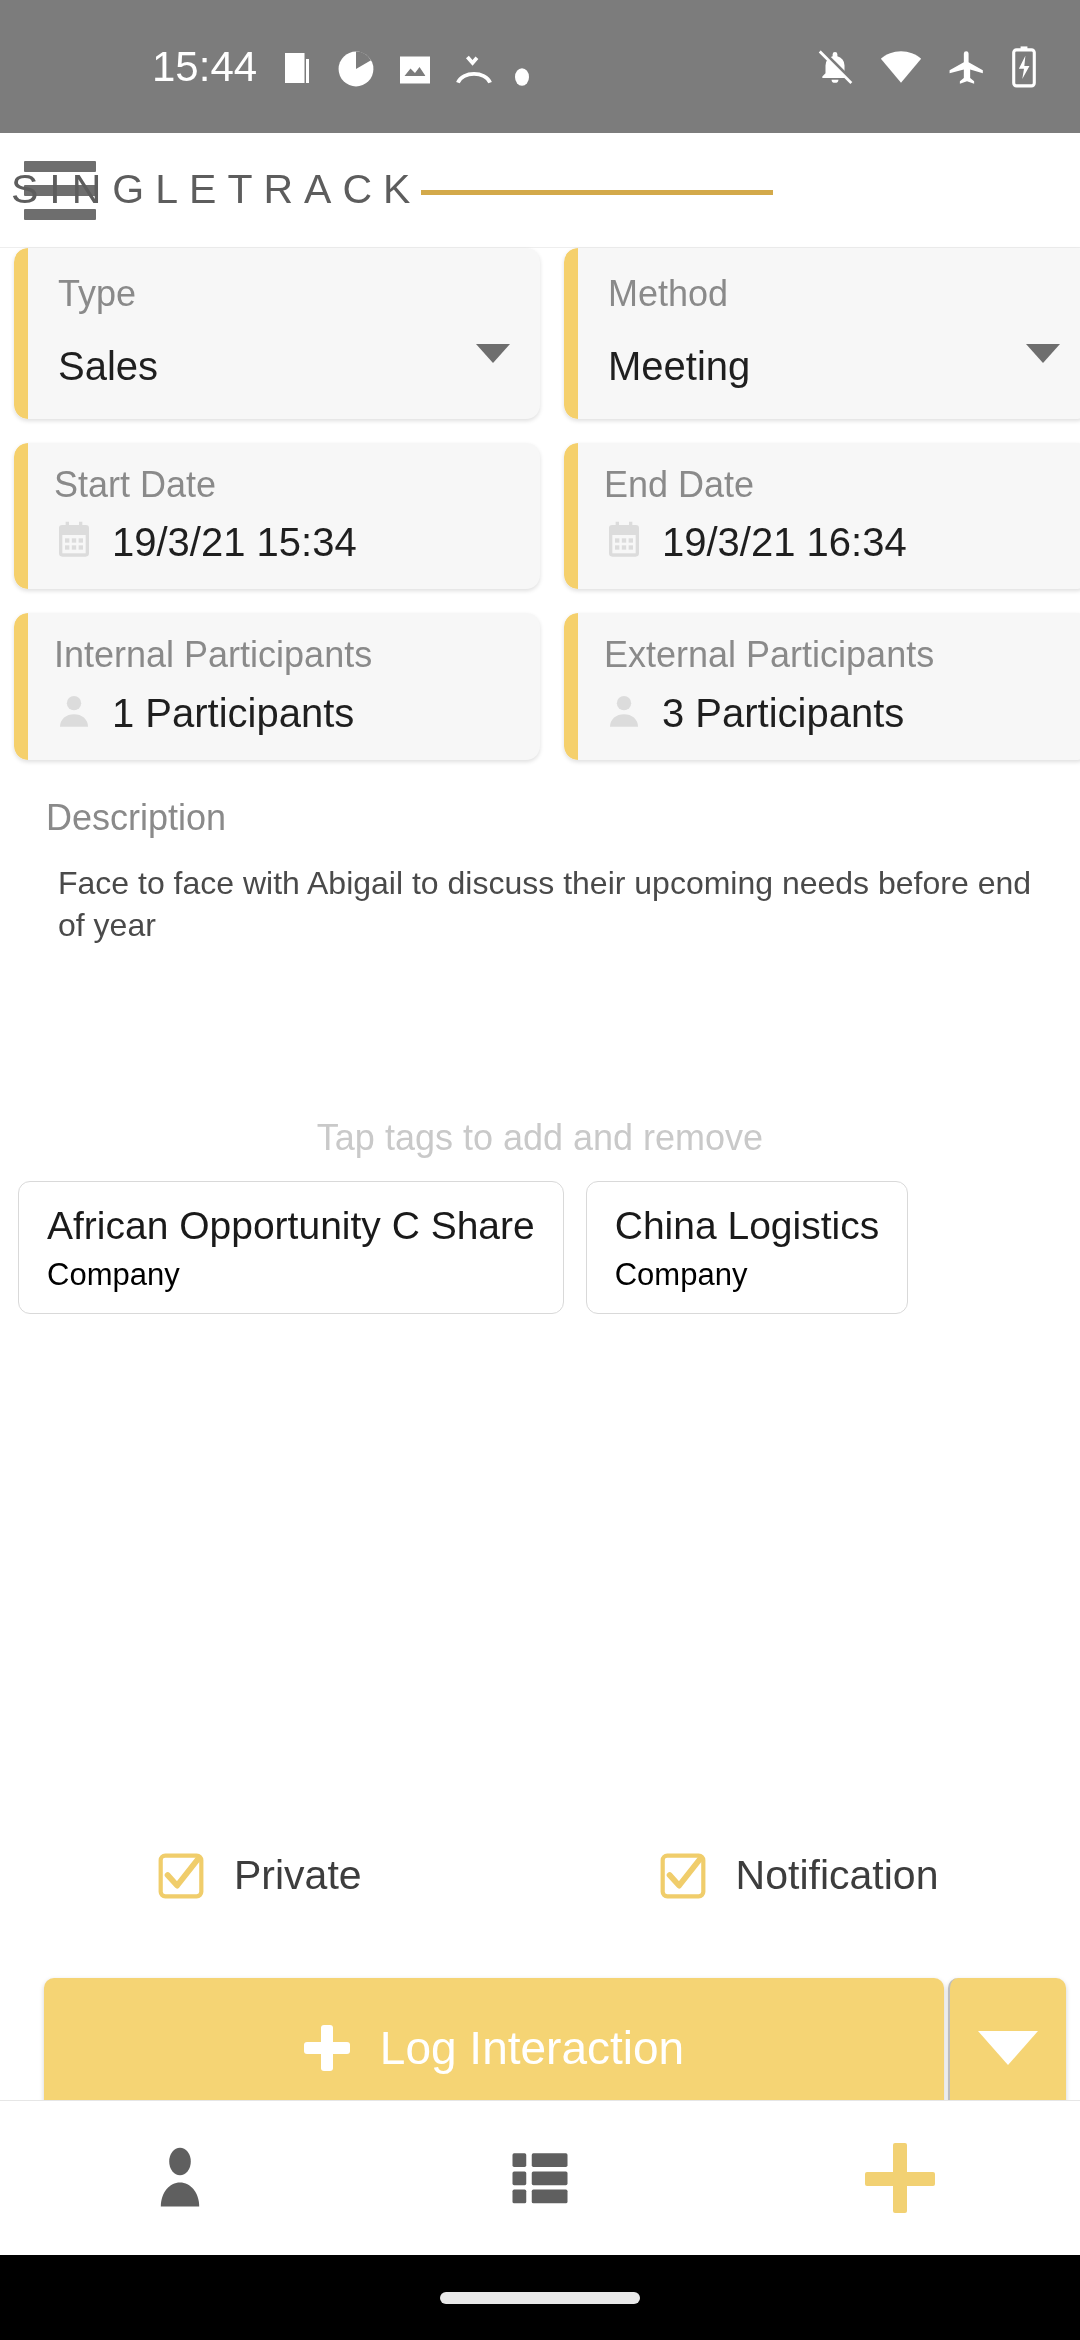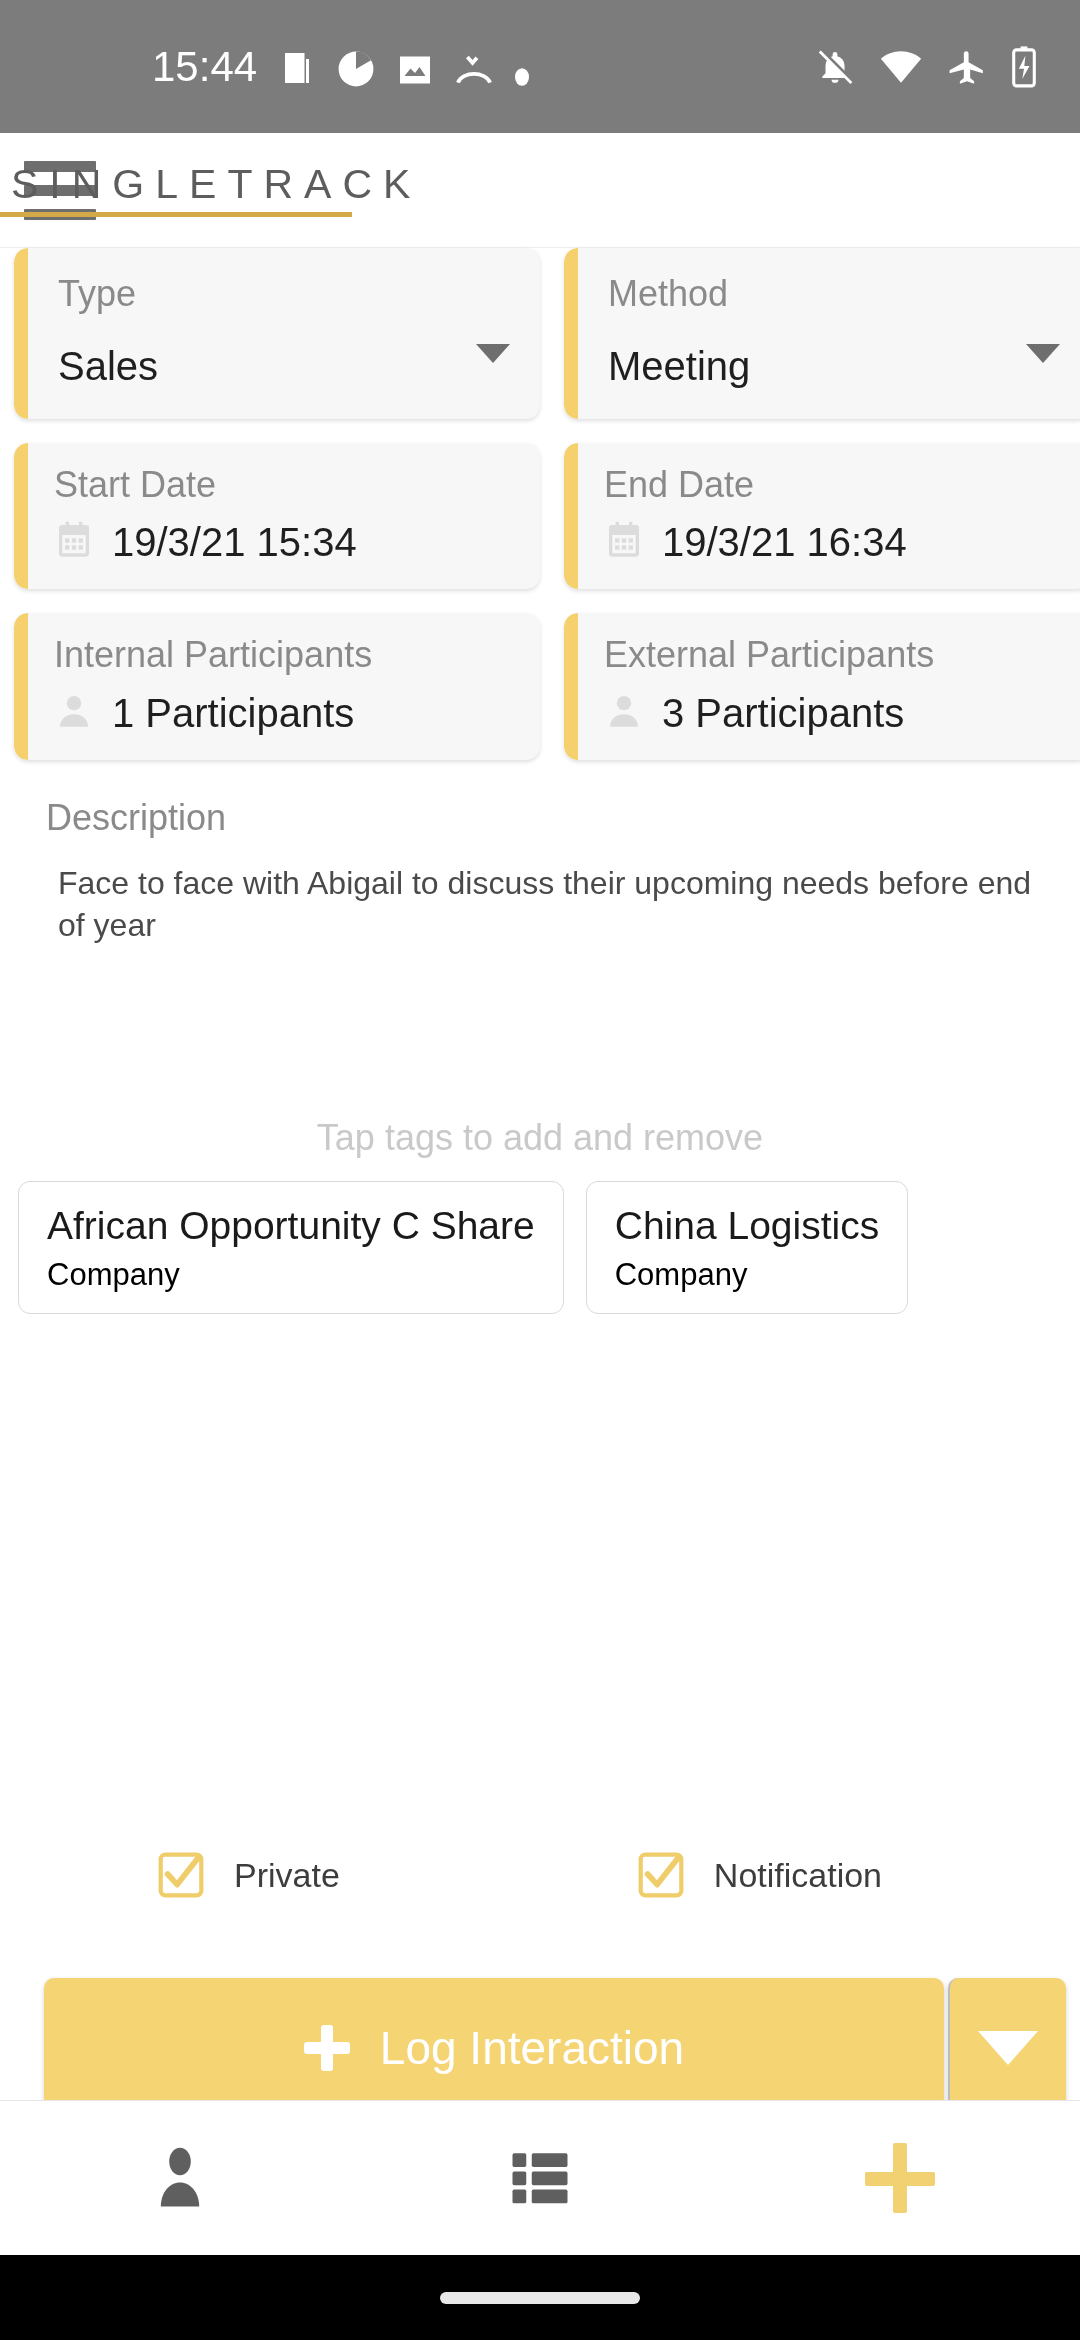--- a/index.html
+++ b/index.html
@@ -22,21 +22,21 @@
   .sb-ico { display:block; }
 
   
   .app-header {
     position:absolute; top:133px; left:0; width:1080px; height:115px;
     background:#fff; display:flex; align-items:center;
     border-bottom:1px solid #eeeeee;
   }
   .hamburger { position:absolute; left:24px; width:72px; display:flex; flex-direction:column; gap:13px; cursor:pointer; }
   .hamburger span { display:block; height:11px; width:72px; background:#6e6e6e; border-radius:1px; }
-  .logo-wrap { position:absolute; left:0; width:1080px; display:flex; flex-direction:column; }
+  .logo-wrap { position:absolute; left:0; width:1080px; display:flex; flex-direction:row; align-items:center; }
   .logo-text {
     font-size:41px; letter-spacing:11px; color:#5d5d5d; font-weight:400;
     padding-left:11px; line-height:1.05;
   }
   .logo-rule { height:5px; width:352px; background:#d3a94a; margin-top:6px; }
 
   
   .content { position:absolute; top:248px; left:0; width:1080px; }
 
   .card-row { display:flex; gap:24px; padding:0 0 0 0; margin-bottom:24px; }
@@ -84,21 +84,21 @@
 
   
   .checks-row {
     position:absolute; top:1852px; left:0; width:1080px;
     display:flex; align-items:center;
   }
   .check-item { display:flex; align-items:center; cursor:pointer; }
   .chk-private { margin-left:158px; }
   .chk-notify  { margin-left:298px; }
   .chk-box { width:46px; height:46px; position:relative; flex:0 0 auto; }
-  .chk-label { font-size:34px; color:#3d3d3d; margin-left:30px; white-space:nowrap; }
+  .chk-label { font-size:41px; color:#3d3d3d; margin-left:30px; white-space:nowrap; }
 
   
   .action-bar { position:absolute; top:1978px; left:0; width:1080px; padding:0 14px; display:flex; gap:4px; }
   .btn-main {
     flex:1 1 auto; height:140px; background:#f5d474; border-radius:10px;
     display:flex; align-items:center; justify-content:center; gap:30px;
     cursor:pointer; box-shadow:0 2px 5px rgba(0,0,0,0.18);margin-left:30px;
   }
   .btn-plus { position:relative; width:46px; height:46px; flex:0 0 auto; }
   .btn-plus::before, .btn-plus::after { content:""; position:absolute; background:#fff; border-radius:3px; }

